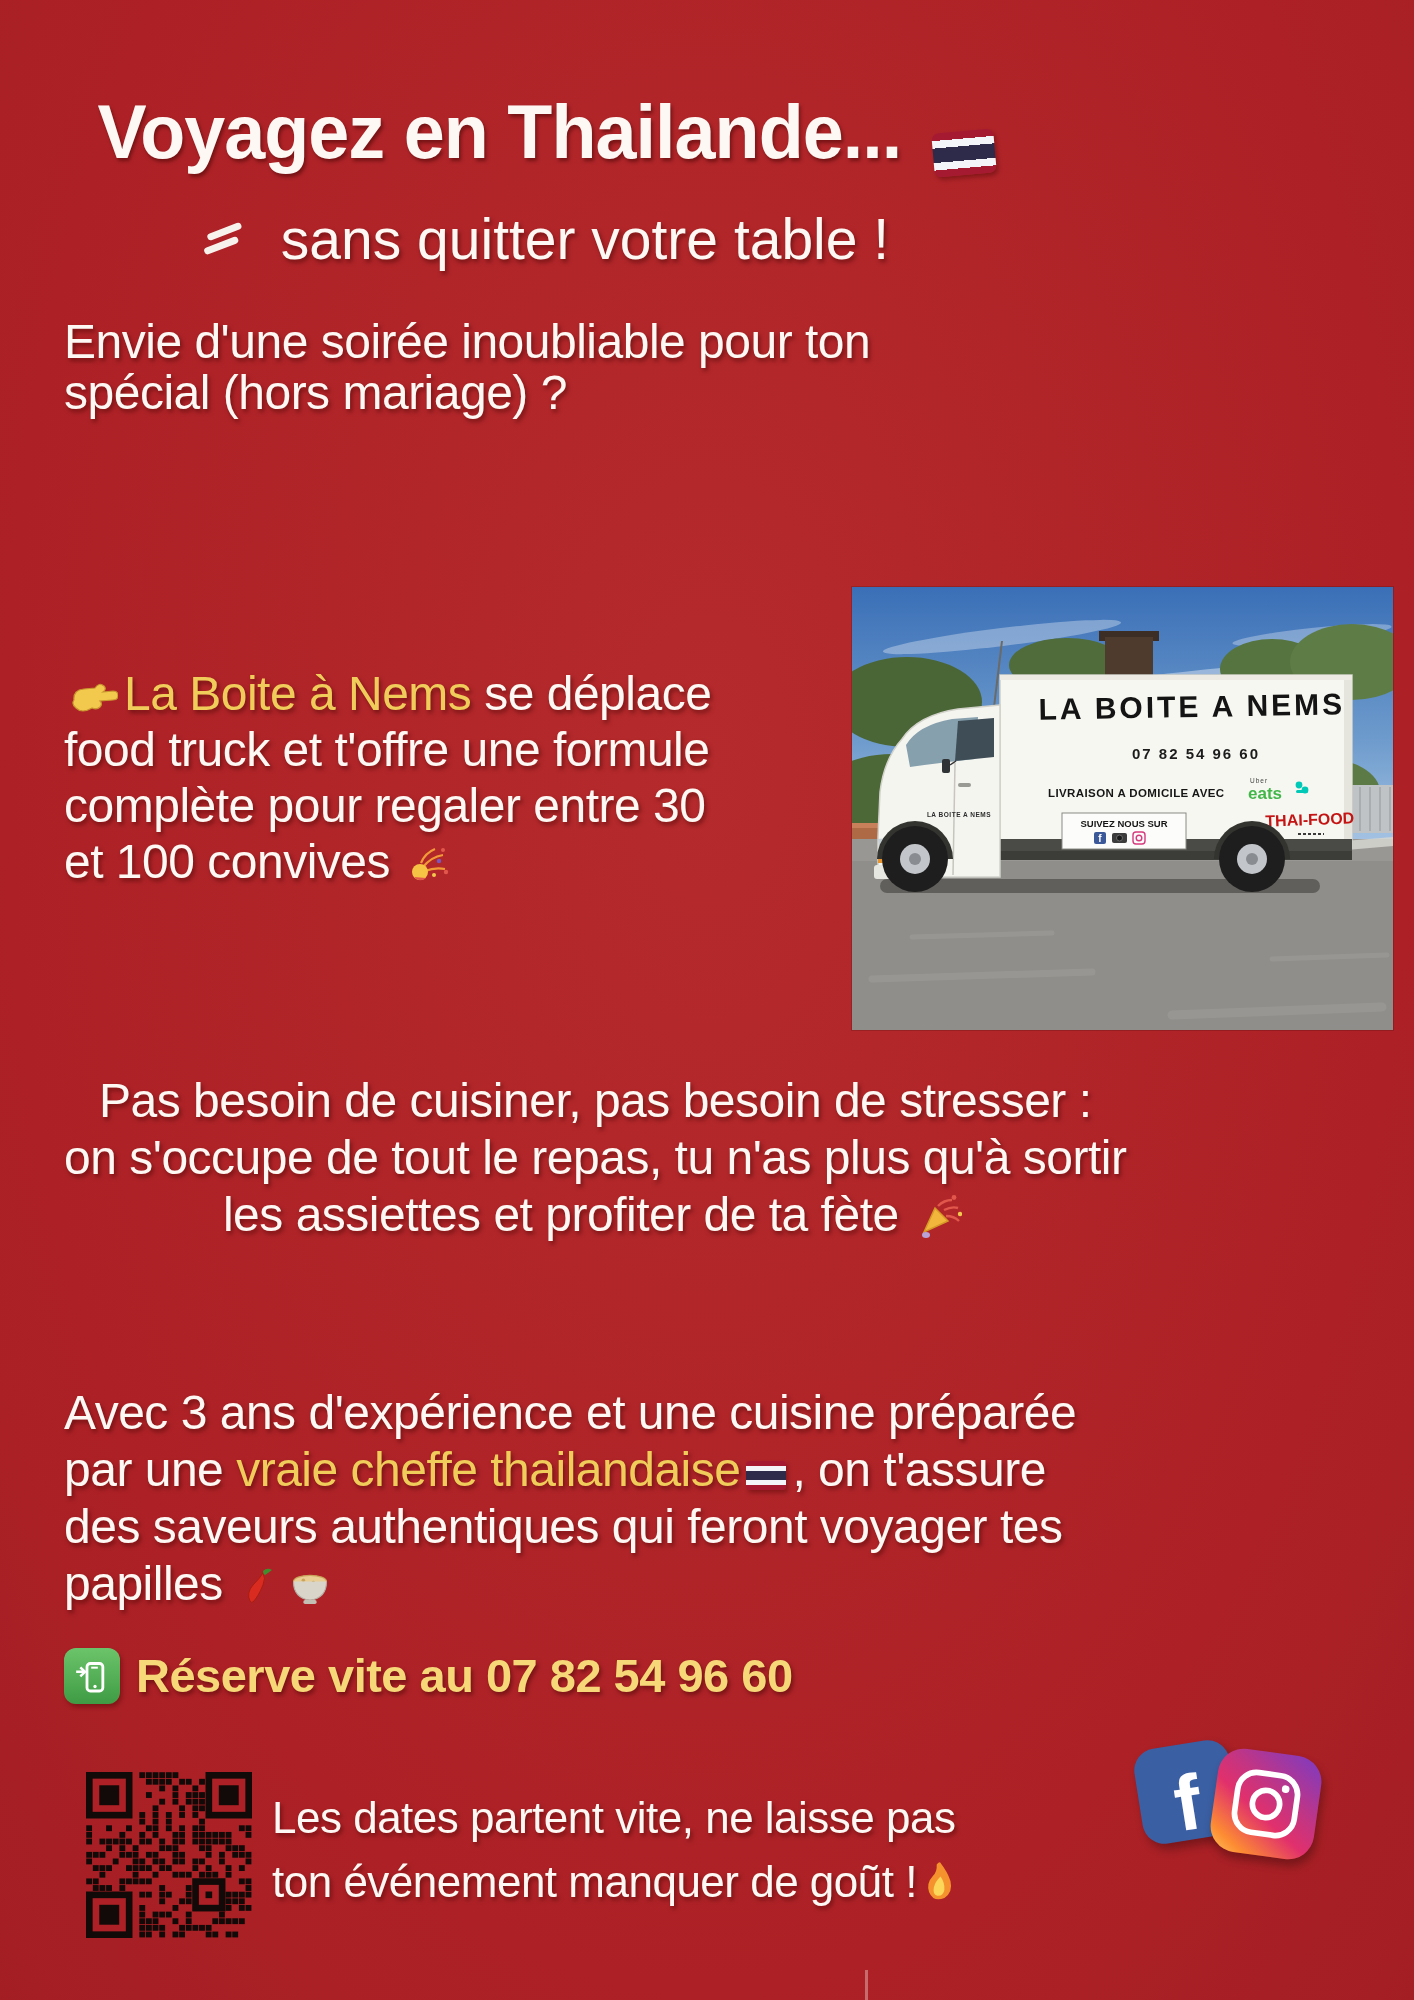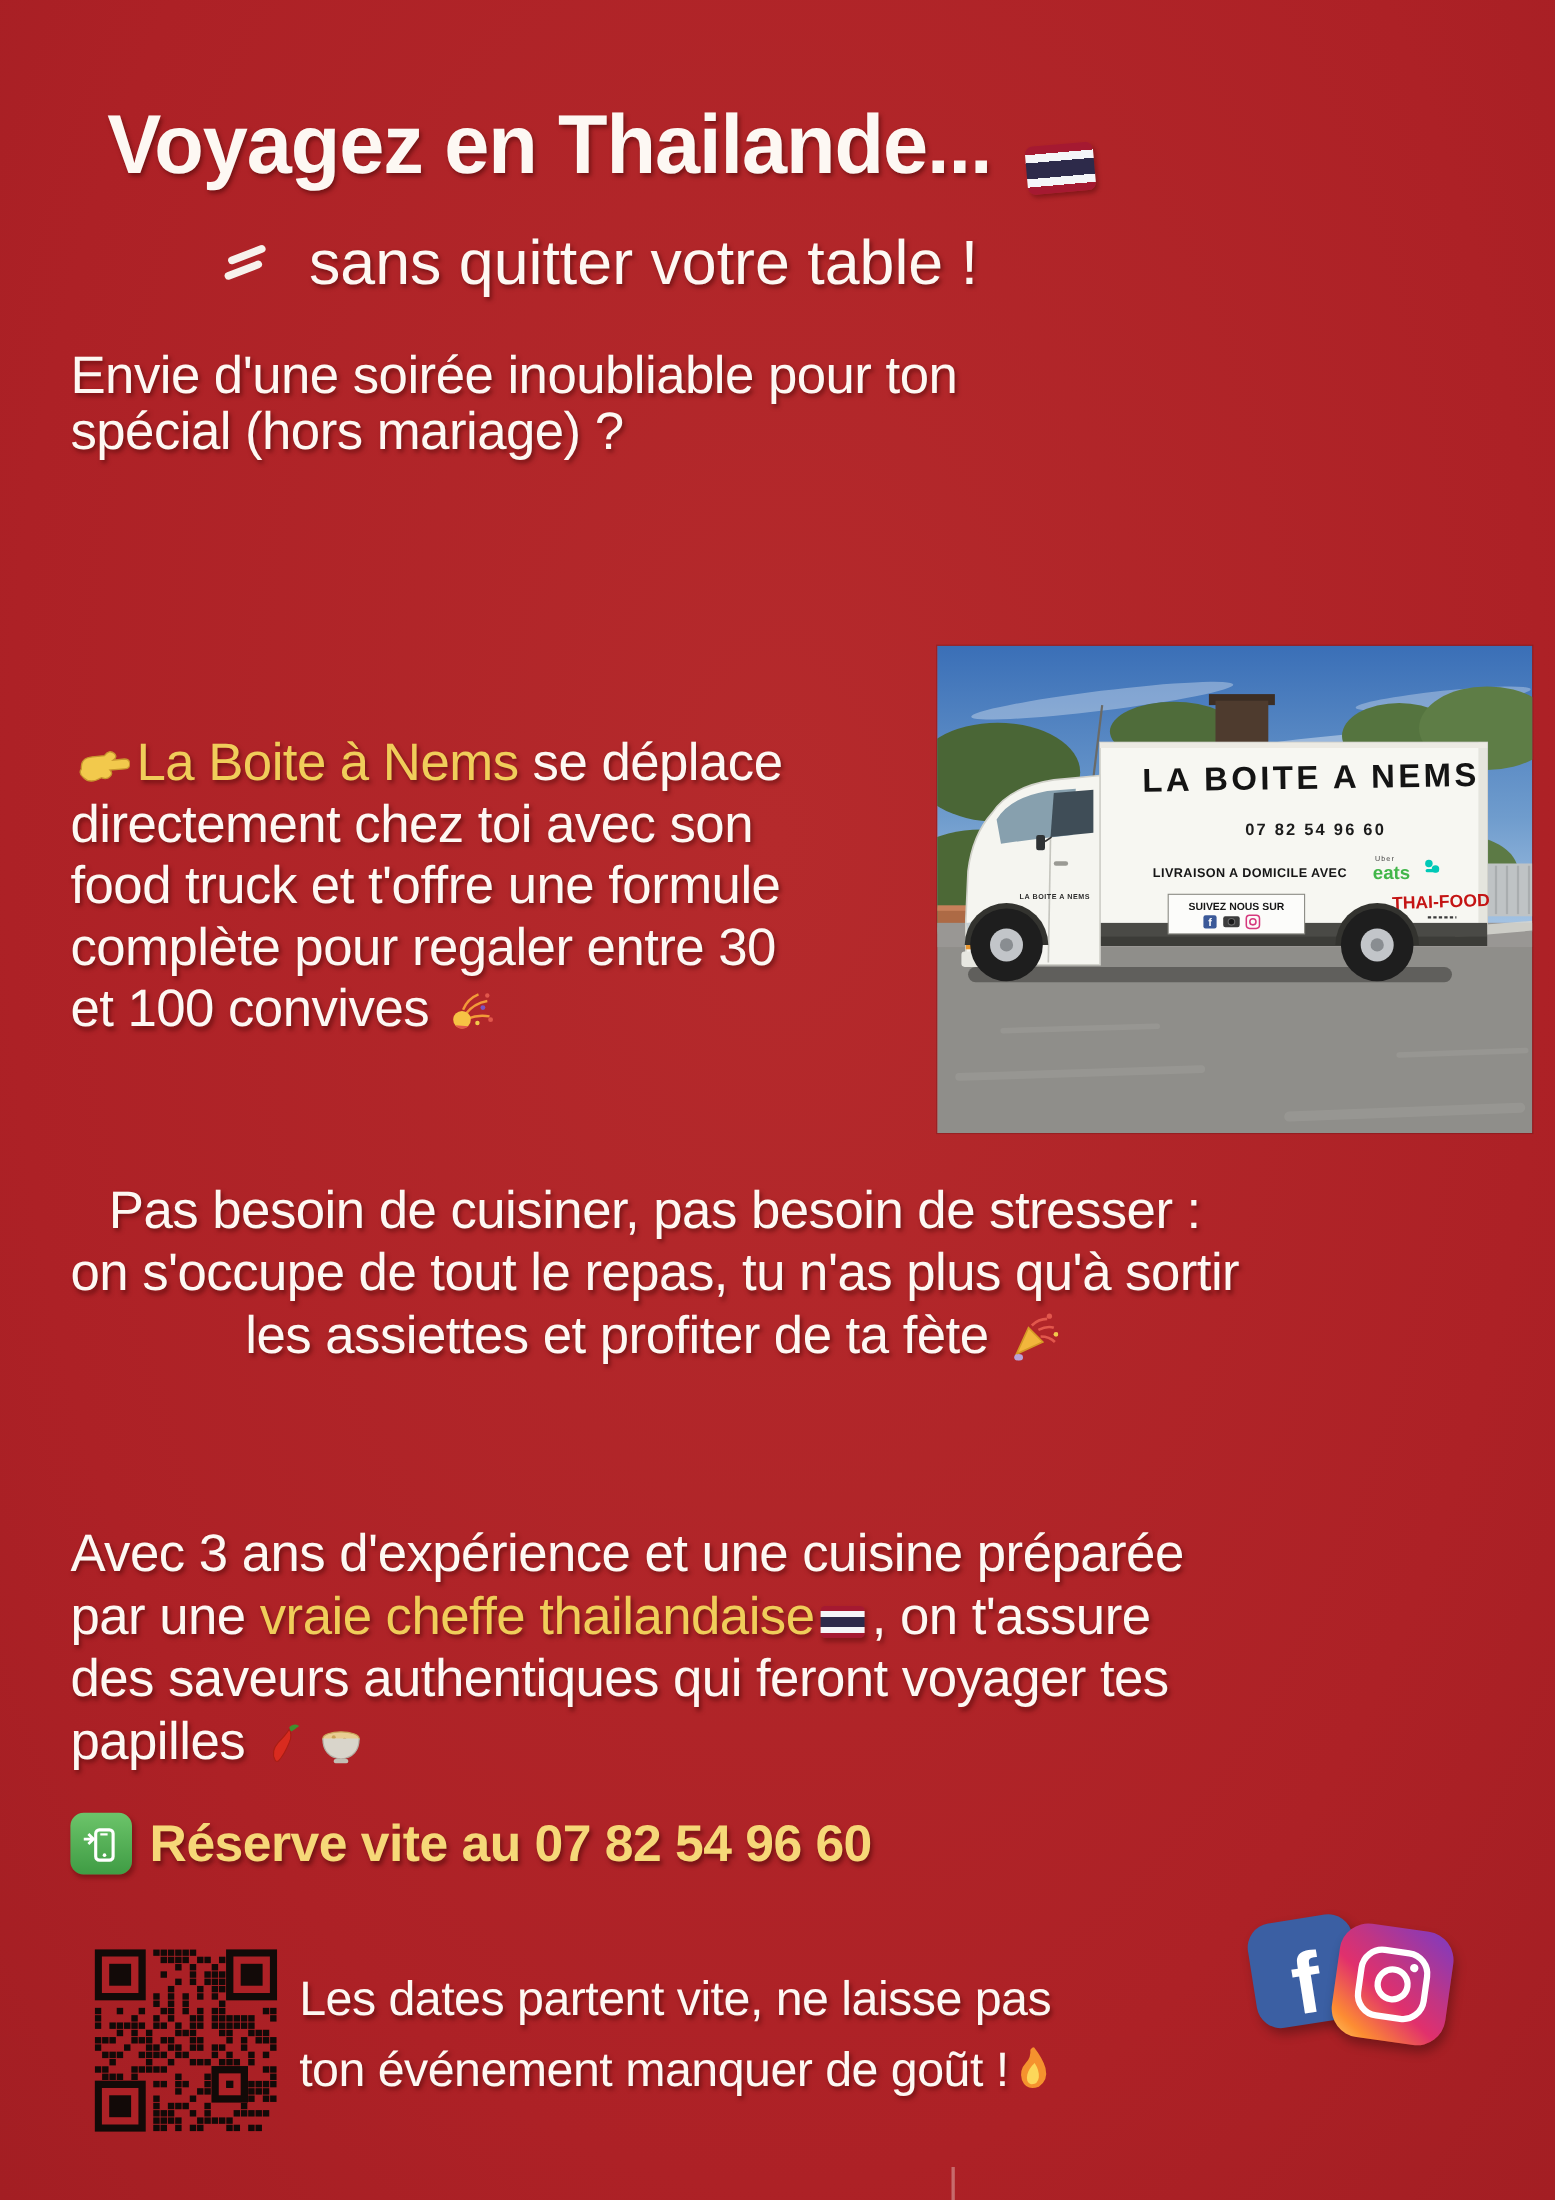--- a/index.html
+++ b/index.html
@@ -183,21 +183,20 @@
         <circle cx="400" cy="272" r="15" fill="#c2c5c9"></circle>
           <circle cx="400" cy="272" r="6" fill="#898d91"></circle>
       </g>
     </svg>
   </div>
 
   <p class="abs para pitch shadowed">
     <span class="line"><svg class="inline-ic" width="48" height="38" viewBox="0 0 48 36">
           <path d="M4 20 Q3 10 14 9 L25 8 Q29 2 34 6 Q37 9 33 12 L43 11 Q48 11 48 15.5 Q48 20 43 20 L30 21 Q33 24 30 27 Q27 30 22 28 Q12 34 6 28 Q1 24 4 20 Z" fill="#f2c94c" stroke="#c8952f" stroke-width="1.2"></path>
         </svg><span class="yellow">La Boite à Nems</span><span> se déplace</span></span>
-    <span class="line">directement chez toi avec son</span>
     <span class="line">food truck et t'offre une formule</span>
     <span class="line">complète pour regaler entre 30</span>
     <span class="line"><span>et 100 convives </span><svg class="inline-ic" width="42" height="40" viewBox="0 0 42 40">
           <g stroke="#f29a38" stroke-width="2.2" fill="none">
             <path d="M14 22 Q22 12 34 10"></path>
             <path d="M16 26 Q26 22 36 24"></path>
             <path d="M12 18 Q16 8 26 4"></path>
           </g>
           <circle cx="11" cy="27" r="8" fill="#f6c344"></circle>
           <path d="M5 32 A8 8 0 0 0 17 33 Z" fill="#e2574c"></path>

